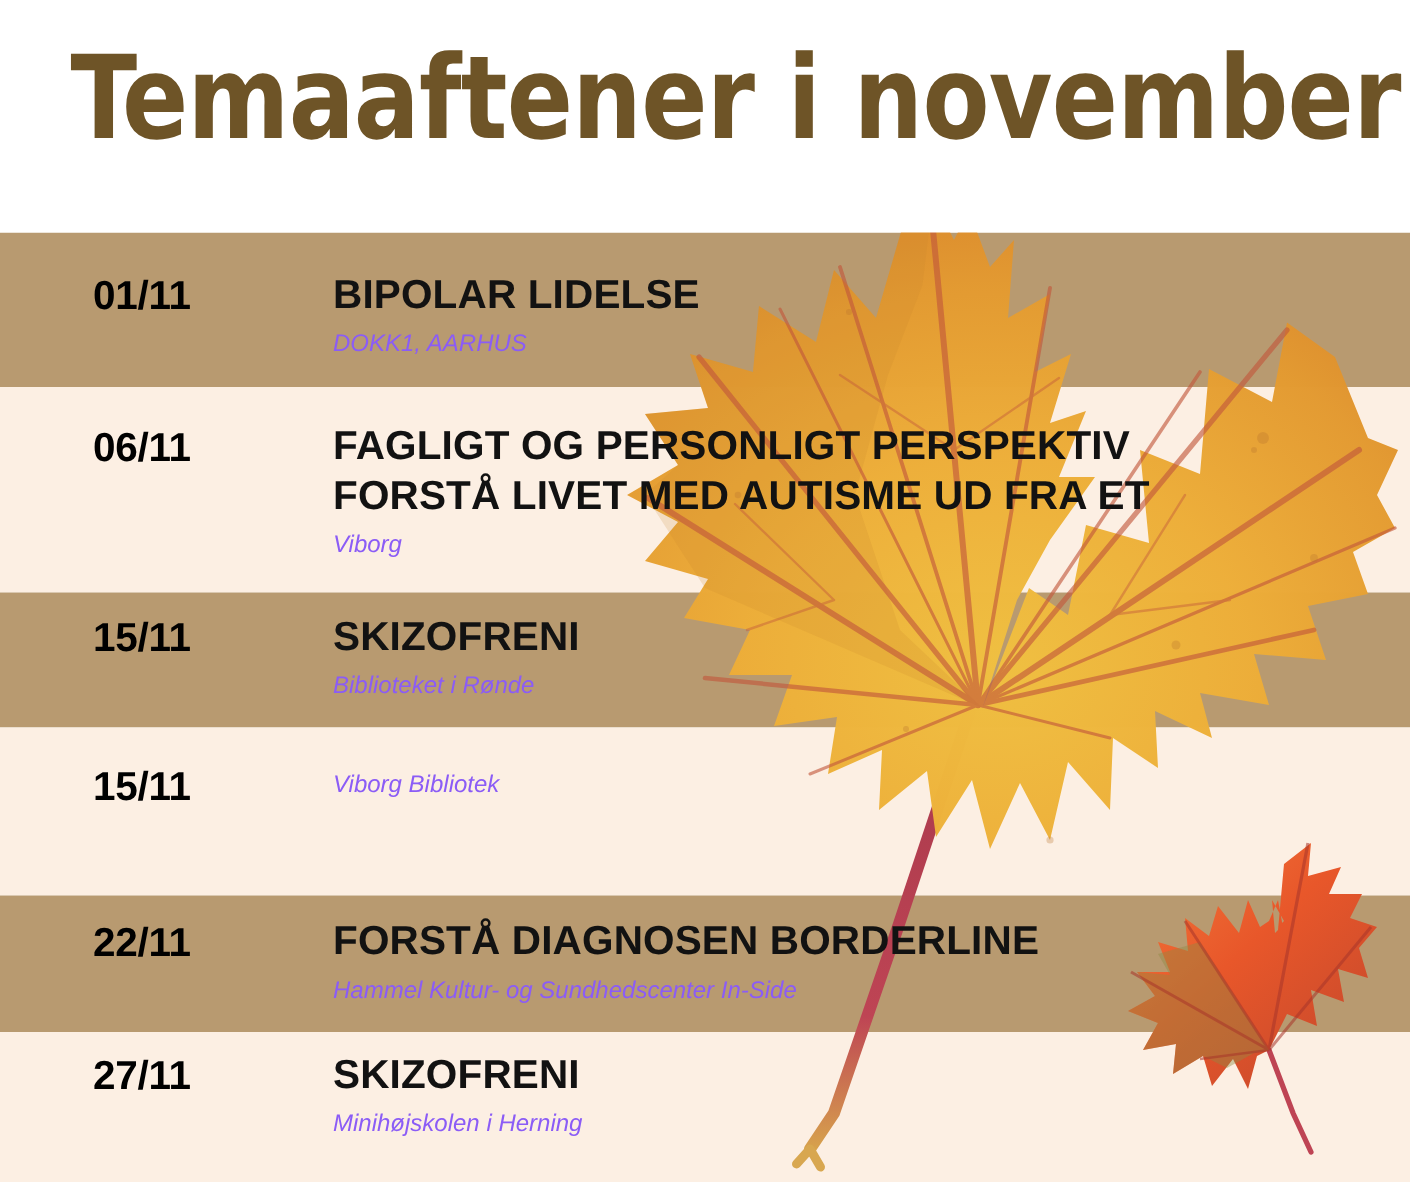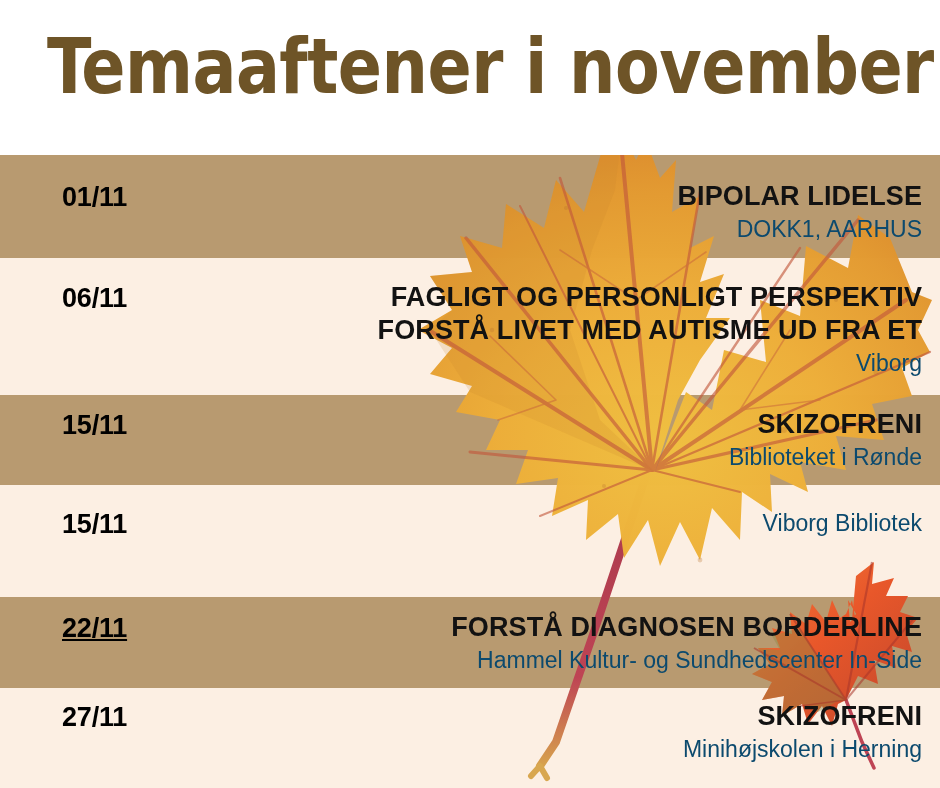--- a/index.html
+++ b/index.html
@@ -7,21 +7,20 @@
     padding: 0;
     background: #ffffff;
   }
   #poster {
     position: relative;
     width: 940px;
     height: 788px;
     overflow: hidden;
     background: #ffffff;
     font-family: "Liberation Sans", sans-serif;
-    text-align: right;
   }
 
   
   .header {
     position: absolute;
     left: 0; top: 0;
     width: 940px;
     height: 155px;
     background: #ffffff;
     z-index: 4;
@@ -96,26 +95,27 @@
   .entry-title {
     font-weight: 700;
     font-size: 27px;
     line-height: 33px;
     color: #121212;
     letter-spacing: 0.1px;
     white-space: nowrap;
   }
   .entry-venue {
     font-weight: 400;
-    font-size: 23px;
+    font-size: 16px;
     line-height: 29px;
-    color: #0c4a6e;
+    color: #8b5cf6;
     letter-spacing: 0px;
     white-space: nowrap;
     margin-top: 2px;
+    font-style: italic;
   }
 </style>
 </head>
 <body>
 
 <div id="poster">
 
   <div class="rows">
     <div class="row tan" style="top:155px;height:103px;"></div>
     <div class="row cream" style="top:258px;height:137px;"></div>
@@ -260,21 +260,21 @@
     </div>
 
     <div class="entry">
       <div class="entry-date" style="top:509px;">15/11</div>
       <div class="entry-body" style="top:507px;">
         <div class="entry-venue">Viborg Bibliotek</div>
       </div>
     </div>
 
     <div class="entry">
-      <div class="entry-date" style="top:613px;text-decoration:underline;">22/11</div>
+      <div class="entry-date" style="top:613px;">22/11</div>
       <div class="entry-body" style="top:611px;">
         <div class="entry-title">FORSTÅ DIAGNOSEN BORDERLINE</div>
         <div class="entry-venue">Hammel Kultur- og Sundhedscenter In-Side</div>
       </div>
     </div>
 
     <div class="entry">
       <div class="entry-date" style="top:702px;">27/11</div>
       <div class="entry-body" style="top:700px;">
         <div class="entry-title">SKIZOFRENI</div>

